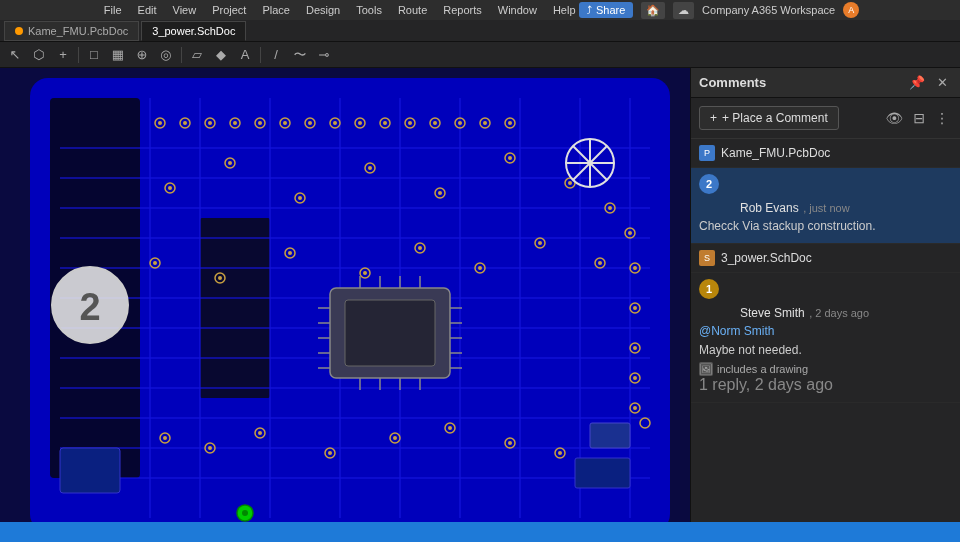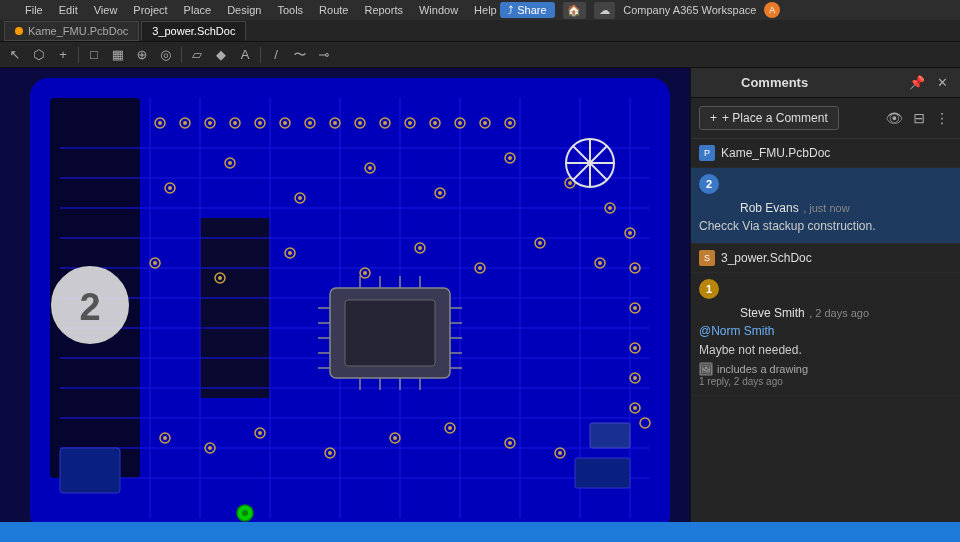--- a/index.html
+++ b/index.html
@@ -1,21 +1,21 @@
 <!DOCTYPE html>
 <html><head>
   <meta charset="utf-8">
   <style>
     * { margin: 0; padding: 0; box-sizing: border-box; }
     body { width: 960px; height: 542px; overflow: hidden; font-family: 'Segoe UI', Arial, sans-serif; background: #1a1a2e; }
 
     
     .title-bar {
       width: 100%; height: 20px; background: #2d2d2d; display: flex; align-items: center;
-      justify-content: flex-start; padding: 0 22px; font-size: 11px; color: #ccc;
+      justify-content: center; padding: 0 22px; font-size: 11px; color: #ccc;
     }
     .title-bar-left { display: flex; align-items: center; gap: 14px; }
     .title-bar-right { display: flex; align-items: center; gap: 8px; }
     .title-bar-menu { display: flex; gap: 10px; }
     .menu-item { font-size: 11px; color: #ccc; cursor: pointer; padding: 2px 3px; }
     .share-btn {
       background: #3c78c8; color: white; border: none; border-radius: 3px;
       padding: 2px 8px; font-size: 11px; cursor: pointer; display: flex; align-items: center; gap: 4px;
     }
     .home-icon-btn { background: #444; border: none; color: #ccc; padding: 2px 5px; font-size: 11px; cursor: pointer; border-radius: 2px; }
@@ -57,21 +57,21 @@
 
     
     .comments-panel {
       width: 270px; background: #252526; display: flex; flex-direction: column;
       border-left: 1px solid #111; flex-shrink: 0;
     }
     .comments-header {
       height: 30px; background: #2d2d2d; display: flex; align-items: center;
       justify-content: space-between; padding: 0 8px; border-bottom: 1px solid #111;
     }
-    .comments-title { font-size: 13px; color: #ddd; font-weight: 600; margin-left: 42px; }
+    .comments-title { font-size: 13px; color: #ddd; font-weight: 600; }
     .comments-header-actions { display: flex; align-items: center; gap: 4px; }
     .icon-btn { background: none; border: none; color: #aaa; cursor: pointer; font-size: 13px; padding: 2px 4px; }
 
     
     .place-comment-bar {
       padding: 8px; border-bottom: 1px solid #333;
       display: flex; align-items: center; justify-content: space-between;
     }
     .place-comment-btn {
       background: #2d2d2d; border: 1px solid #555; color: #ddd;
@@ -102,21 +102,21 @@
       justify-content: center; font-weight: bold; margin-bottom: 4px;
     }
     .comment-number-badge.yellow { background: #b8860b; }
     .comment-author { font-size: 12px; color: #e0e0e0; font-weight: 500; margin-left: 41px; }
     .comment-time { font-size: 11px; color: #888; }
     .comment-text { font-size: 12px; color: #ccc; margin-top: 2px; line-height: 1.4; }
     .comment-mention { color: #6ab0f5; }
     .comment-footer { display: flex; align-items: center; gap: 6px; margin-top: 4px; }
     .comment-attachment { display: flex; align-items: center; gap: 4px; font-size: 11px; color: #aaa; }
     .img-icon { width: 14px; height: 14px; background: #555; border-radius: 2px; display: inline-flex; align-items: center; justify-content: center; }
-    .comment-reply { font-size: 10px; color: #888; }
+    .comment-reply { font-size: 16px; color: #888; }
 
     
     .status-bar {
       width: 960px; height: 20px; background: #1e7ad8; display: flex; align-items: center;
       padding: 0 8px; font-size: 11px; color: #fff; position: absolute; bottom: 0; left: 0;
     }
 
     
     .pcb-visual {
       position: absolute; top: 0; left: 0; width: 100%; height: 100%;

